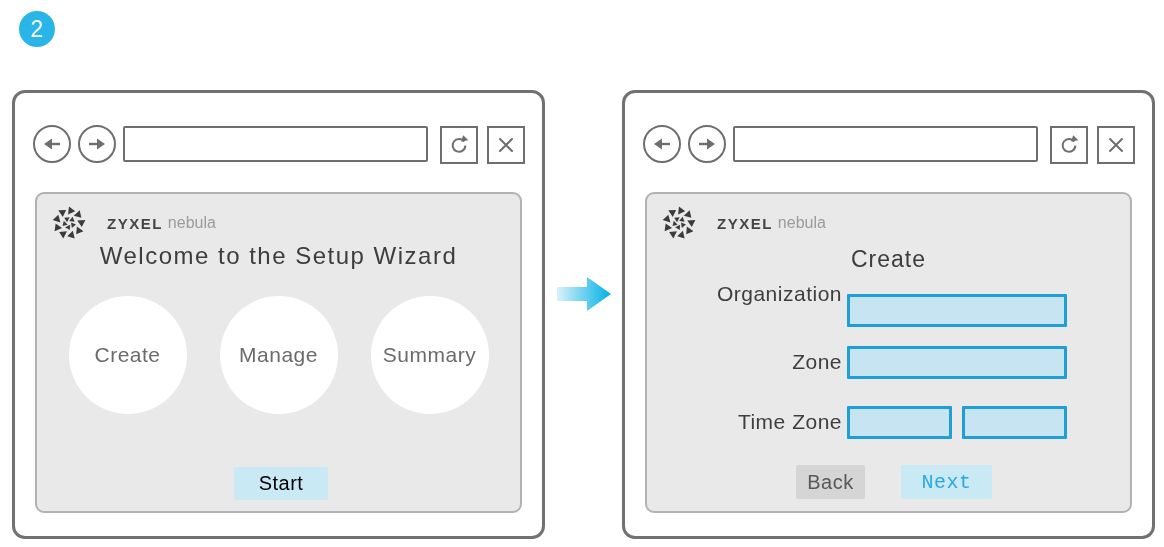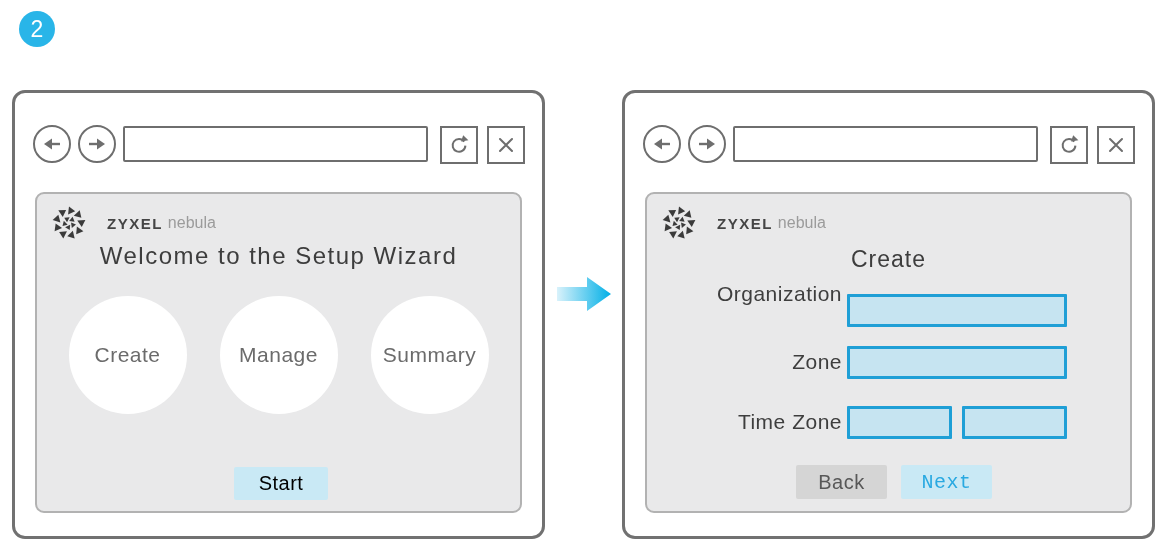--- a/index.html
+++ b/index.html
@@ -48,21 +48,21 @@
                 font-size:23px;letter-spacing:1px;color:#3d3d3d;}
   .f-label{position:absolute;left:0;width:195px;text-align:right;font-size:21px;
            letter-spacing:0.5px;color:#3e3e3e;}
   .lab-org{top:88px;} .lab-site{top:156px;} .lab-tz{top:216px;}
   .field{position:absolute;height:33px;background:#c6e4f1;border:3px solid #1f9fd6;
          box-sizing:border-box;border-radius:1px;padding:0 5px;font-size:16px;color:#333;}
   .fld-org{left:200px;top:100px;width:220px;}
   .fld-site{left:200px;top:152px;width:220px;}
   .fld-tz1{left:200px;top:212px;width:105px;}
   .fld-tz2{left:315px;top:212px;width:105px;}
-  .btn-back{left:149px;top:271px;width:91px;height:34px;background:#d5d5d5;color:#585858;}
+  .btn-back{left:149px;top:271px;width:69px;height:34px;background:#d5d5d5;color:#585858;}
   .btn-next{left:254px;top:271px;width:91px;height:34px;background:#c9e9f5;color:#29a9e1;font-family:Liberation Mono, monospace;}
 
   
   .flow-arrow{position:absolute;left:557px;top:273px;}
 </style>
 </head>
 <body>
 
 <div id="canvas">
 

